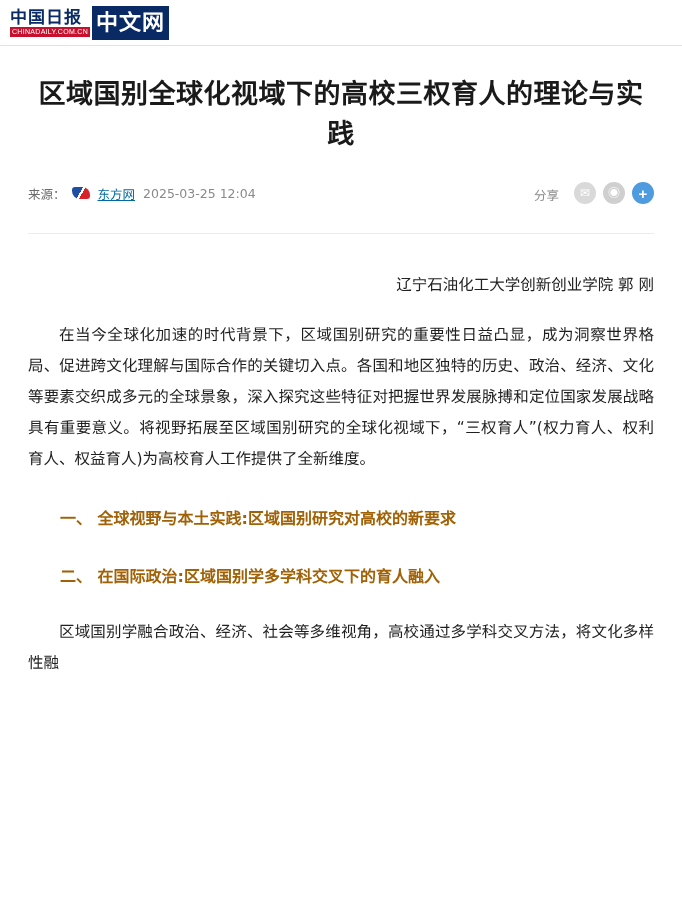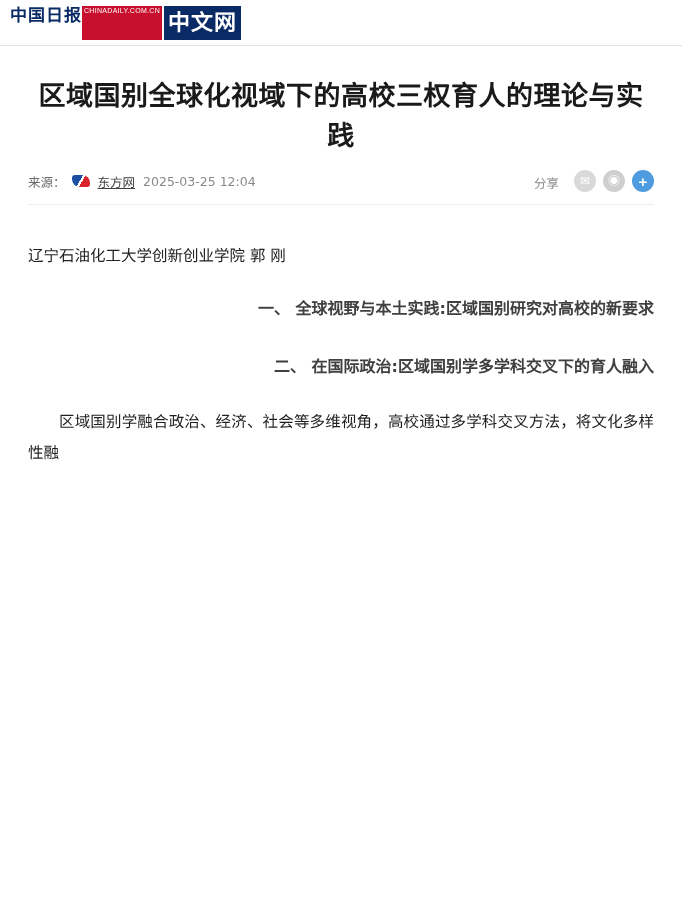--- a/index.html
+++ b/index.html
@@ -26,21 +26,21 @@
     box-sizing: border-box;
     background: #ffffff;
   }
   .logo {
     display: flex;
     align-items: stretch;
     height: 34px;
   }
   .logo-left {
     display: flex;
-    flex-direction: row;
+    flex-direction: column;
     justify-content: center;
     margin-right: 2px;
   }
   .logo-cn {
     font-family: "DejaVu Sans", sans-serif;
     font-size: 17px;
     font-weight: bold;
     color: #0a2a66;
     letter-spacing: 1px;
     line-height: 19px;
@@ -69,37 +69,37 @@
     align-items: center;
     line-height: 1;
   }
 
   
   .article {
     padding: 0 28px;
     box-sizing: border-box;
   }
   .headline {
-    font-family: Liberation Serif, serif;
+    font-family: Liberation Mono, monospace;
     font-size: 27px;
     font-weight: bold;
     color: #1a1a1a;
     line-height: 40px;
     text-align: center;
     margin: 30px 0 0 0;
     letter-spacing: 0.5px;
   }
 
   .meta-row {
-    margin-top: 14px;
+    margin-top: 26px;
     display: flex;
     align-items: center;
     justify-content: space-between;
     border-bottom: 1px solid #ececec;
-    padding-bottom: 12px;
+    padding-bottom: 29px;
   }
   .meta-left {
     display: flex;
     align-items: center;
     font-size: 12.5px;
     color: #6b6b6b;
     font-family: "DejaVu Sans", sans-serif;
   }
   .meta-label { margin-right: 4px; }
   .src-icon {
@@ -109,21 +109,21 @@
     position: relative;
     display: inline-block;
   }
   .src-icon .swoosh {
     position: absolute;
     left: 0; top: 1px;
     width: 18px; height: 12px;
     background: linear-gradient(120deg, #1f4fa3 0%, #1f4fa3 45%, #ffffff 45%, #ffffff 55%, #d8232a 55%, #d8232a 100%);
     border-radius: 3px 8px 3px 8px;
   }
-  .meta-source { color: #404040; margin-right: 8px; text-decoration: underline; }
+  .meta-source { color: #0369a1; margin-right: 8px; text-decoration: underline; }
   .meta-date { color: #8a8a8a; text-align: center; }
 
   .meta-right {
     display: flex;
     align-items: flex-end;
   }
   .share-label {
     font-size: 12.5px;
     color: #8a8a8a;
     margin-right: 8px;
@@ -139,45 +139,44 @@
     justify-content: center;
     color: #ffffff;
     font-size: 12px;
     line-height: 1;
   }
   .share-wechat { background: #d9d9d9; }
   .share-weibo  { background: #cfcfcf; }
   .share-more   { background: #4e9be0; font-size: 15px; font-weight: bold; }
 
   .byline {
-    text-align: left;
+    text-align: right;
     font-family: "DejaVu Sans", sans-serif;
     font-size: 15.5px;
     color: #222222;
     margin-top: 38px;
   }
 
   .para {
     font-family: "DejaVu Sans", sans-serif;
     font-size: 15.5px;
     line-height: 31px;
     color: #1f1f1f;
     margin: 26px 0 0 0;
     text-align: justify;
     text-indent: 2em;
   }
   .subhead {
     font-family: "DejaVu Sans", sans-serif;
     font-size: 16px;
     font-weight: bold;
-    color: #404040;
+    color: #a16207;
     margin: 30px 0 0 0;
     text-indent: 2em;
     line-height: 28px;
-    text-align: right;
   }
 </style>
 </head>
 <body>
 
 <div class="topbar">
   <div class="logo">
     <div class="logo-left">
       <div class="logo-cn">中国日报</div>
       <div class="logo-en">CHINADAILY.COM.CN</div>
@@ -202,17 +201,18 @@
     <div class="meta-right">
       <span class="share-label">分享</span>
       <span class="share-btn share-wechat">✉</span>
       <span class="share-btn share-weibo">◉</span>
       <span class="share-btn share-more">+</span>
     </div>
   </div>
 
   <div class="byline">辽宁石油化工大学创新创业学院 郭 刚</div>
 
+  <p class="para">在当今全球化加速的时代背景下，区域国别研究的重要性日益凸显，成为洞察世界格局、促进跨文化理解与国际合作的关键切入点。各国和地区独特的历史、政治、经济、文化等要素交织成多元的全球景象，深入探究这些特征对把握世界发展脉搏和定位国家发展战略具有重要意义。将视野拓展至区域国别研究的全球化视域下，“三权育人”(权力育人、权利育人、权益育人)为高校育人工作提供了全新维度。</p>
   <p class="subhead">一、 全球视野与本土实践:区域国别研究对高校的新要求</p>
   <p class="subhead">二、 在国际政治:区域国别学多学科交叉下的育人融入</p>
   <p class="para">区域国别学融合政治、经济、社会等多维视角，高校通过多学科交叉方法，将文化多样性融</p>
 
 </div>
 
 </body></html>

